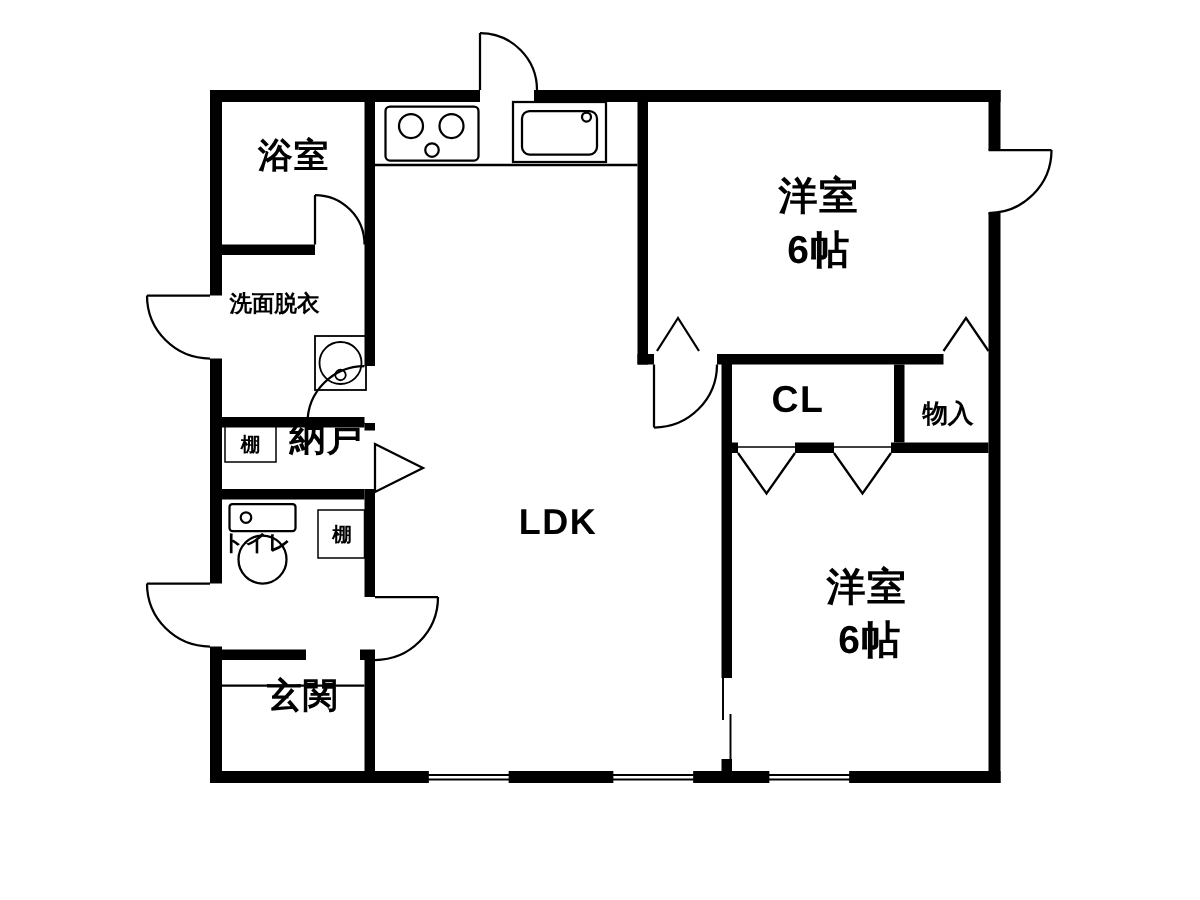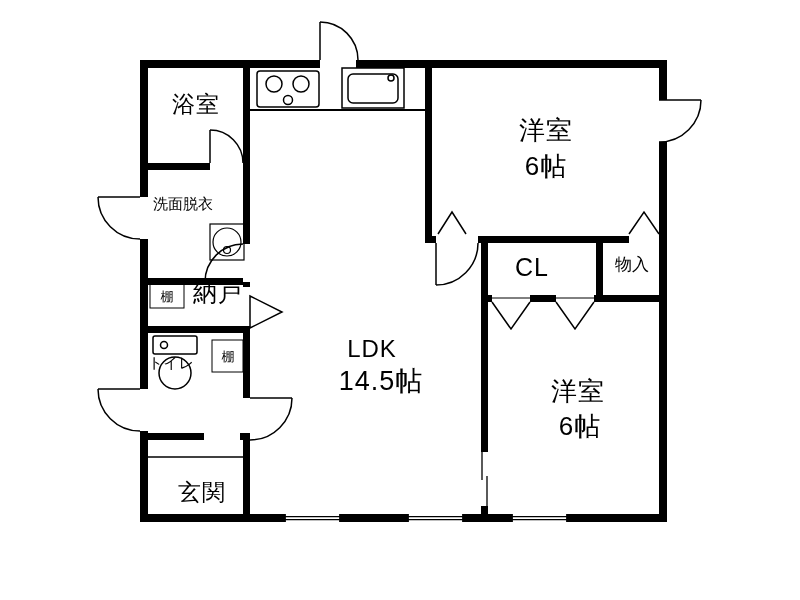--- a/index.html
+++ b/index.html
@@ -1,18 +1,18 @@
 <!DOCTYPE html>
 <html><head>
 <meta charset="utf-8">
 <style>
   html,body{margin:0;padding:0;background:#fff;}
   .stage{
     position:relative;width:800px;height:600px;background:#fff;
-    font-family:"Liberation Sans", sans-serif;overflow:hidden;
+    font-family:"Liberation Sans", sans-serif;overflow:hidden;font-weight:bold;
   }
   .stage svg{position:absolute;left:0;top:0;}
   .lbl{
     position:absolute;transform:translate(-50%,-50%);
     color:#000;white-space:nowrap;line-height:1;letter-spacing:1px;
     font-family:"Liberation Sans", sans-serif;
   }
 </style>
 </head>
 <body>
@@ -153,23 +153,22 @@
       <rect x="212" y="340" width="31" height="32" stroke-width="1"></rect>
     </g>
   </svg>
 
   <div class="lbl" style="left:196px;top:104px;font-size:23px">浴室</div>
   <div class="lbl" style="left:183px;top:203px;font-size:15px;letter-spacing:0">洗面脱衣</div>
   <div class="lbl" style="left:218px;top:293px;font-size:24px">納戸</div>
   <div class="lbl" style="left:167px;top:296px;font-size:13px;letter-spacing:0">棚</div>
   <div class="lbl" style="left:228px;top:356px;font-size:13px;letter-spacing:0">棚</div>
   <div class="lbl" style="left:171px;top:362px;font-size:15px;letter-spacing:0">トイレ</div>
-  <div class="lbl" style="left:202px;top:492px;font-size:23px">玄関</div>
+  <div class="lbl" style="left:202px;top:464px;font-size:23px">玄関</div>
   <div class="lbl" style="left:372px;top:349px;font-size:24px">LDK</div>
-  <div class="lbl" style="left:381px;top:381px;font-size:27px">14.5帖</div>
   <div class="lbl" style="left:546px;top:130px;font-size:26px">洋室</div>
   <div class="lbl" style="left:546px;top:166px;font-size:26px">6帖</div>
   <div class="lbl" style="left:532px;top:267px;font-size:25px">CL</div>
-  <div class="lbl" style="left:632px;top:264px;font-size:17px;letter-spacing:0">物入</div>
+  <div class="lbl" style="left:632px;top:276px;font-size:17px;letter-spacing:0">物入</div>
   <div class="lbl" style="left:578px;top:391px;font-size:26px">洋室</div>
   <div class="lbl" style="left:580px;top:426px;font-size:26px">6帖</div>
 
 </div>
 
 </body></html>

